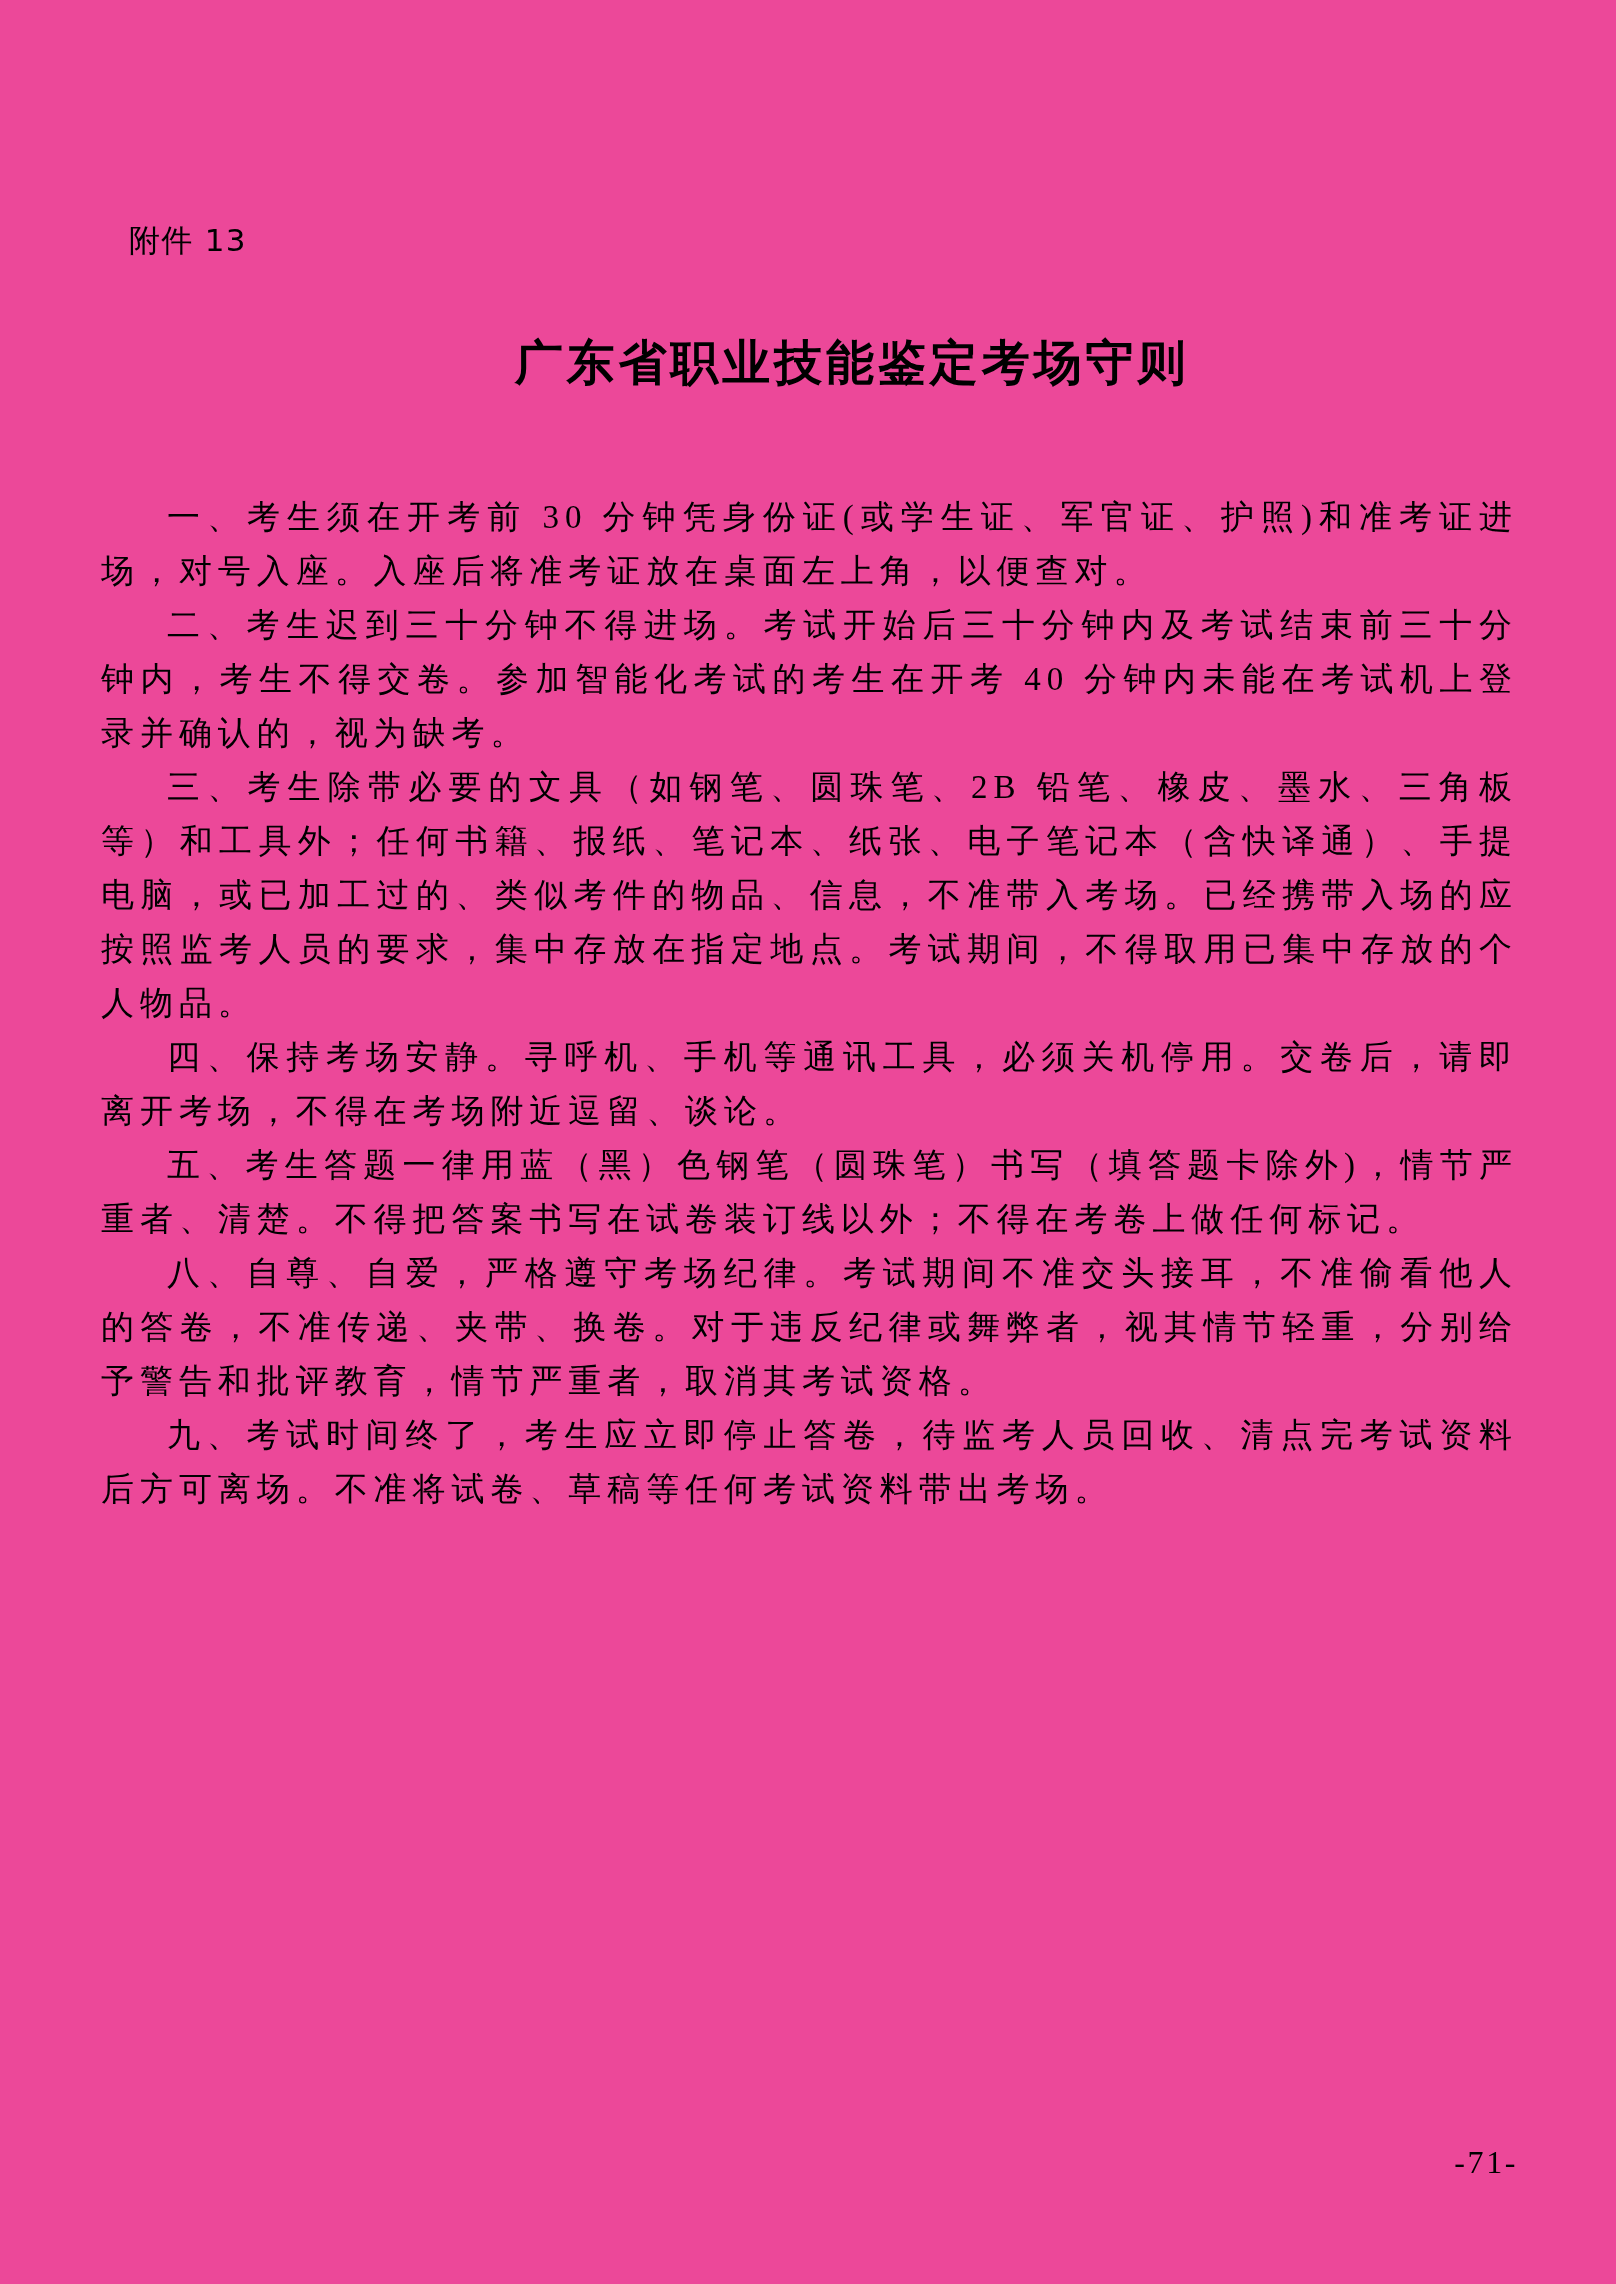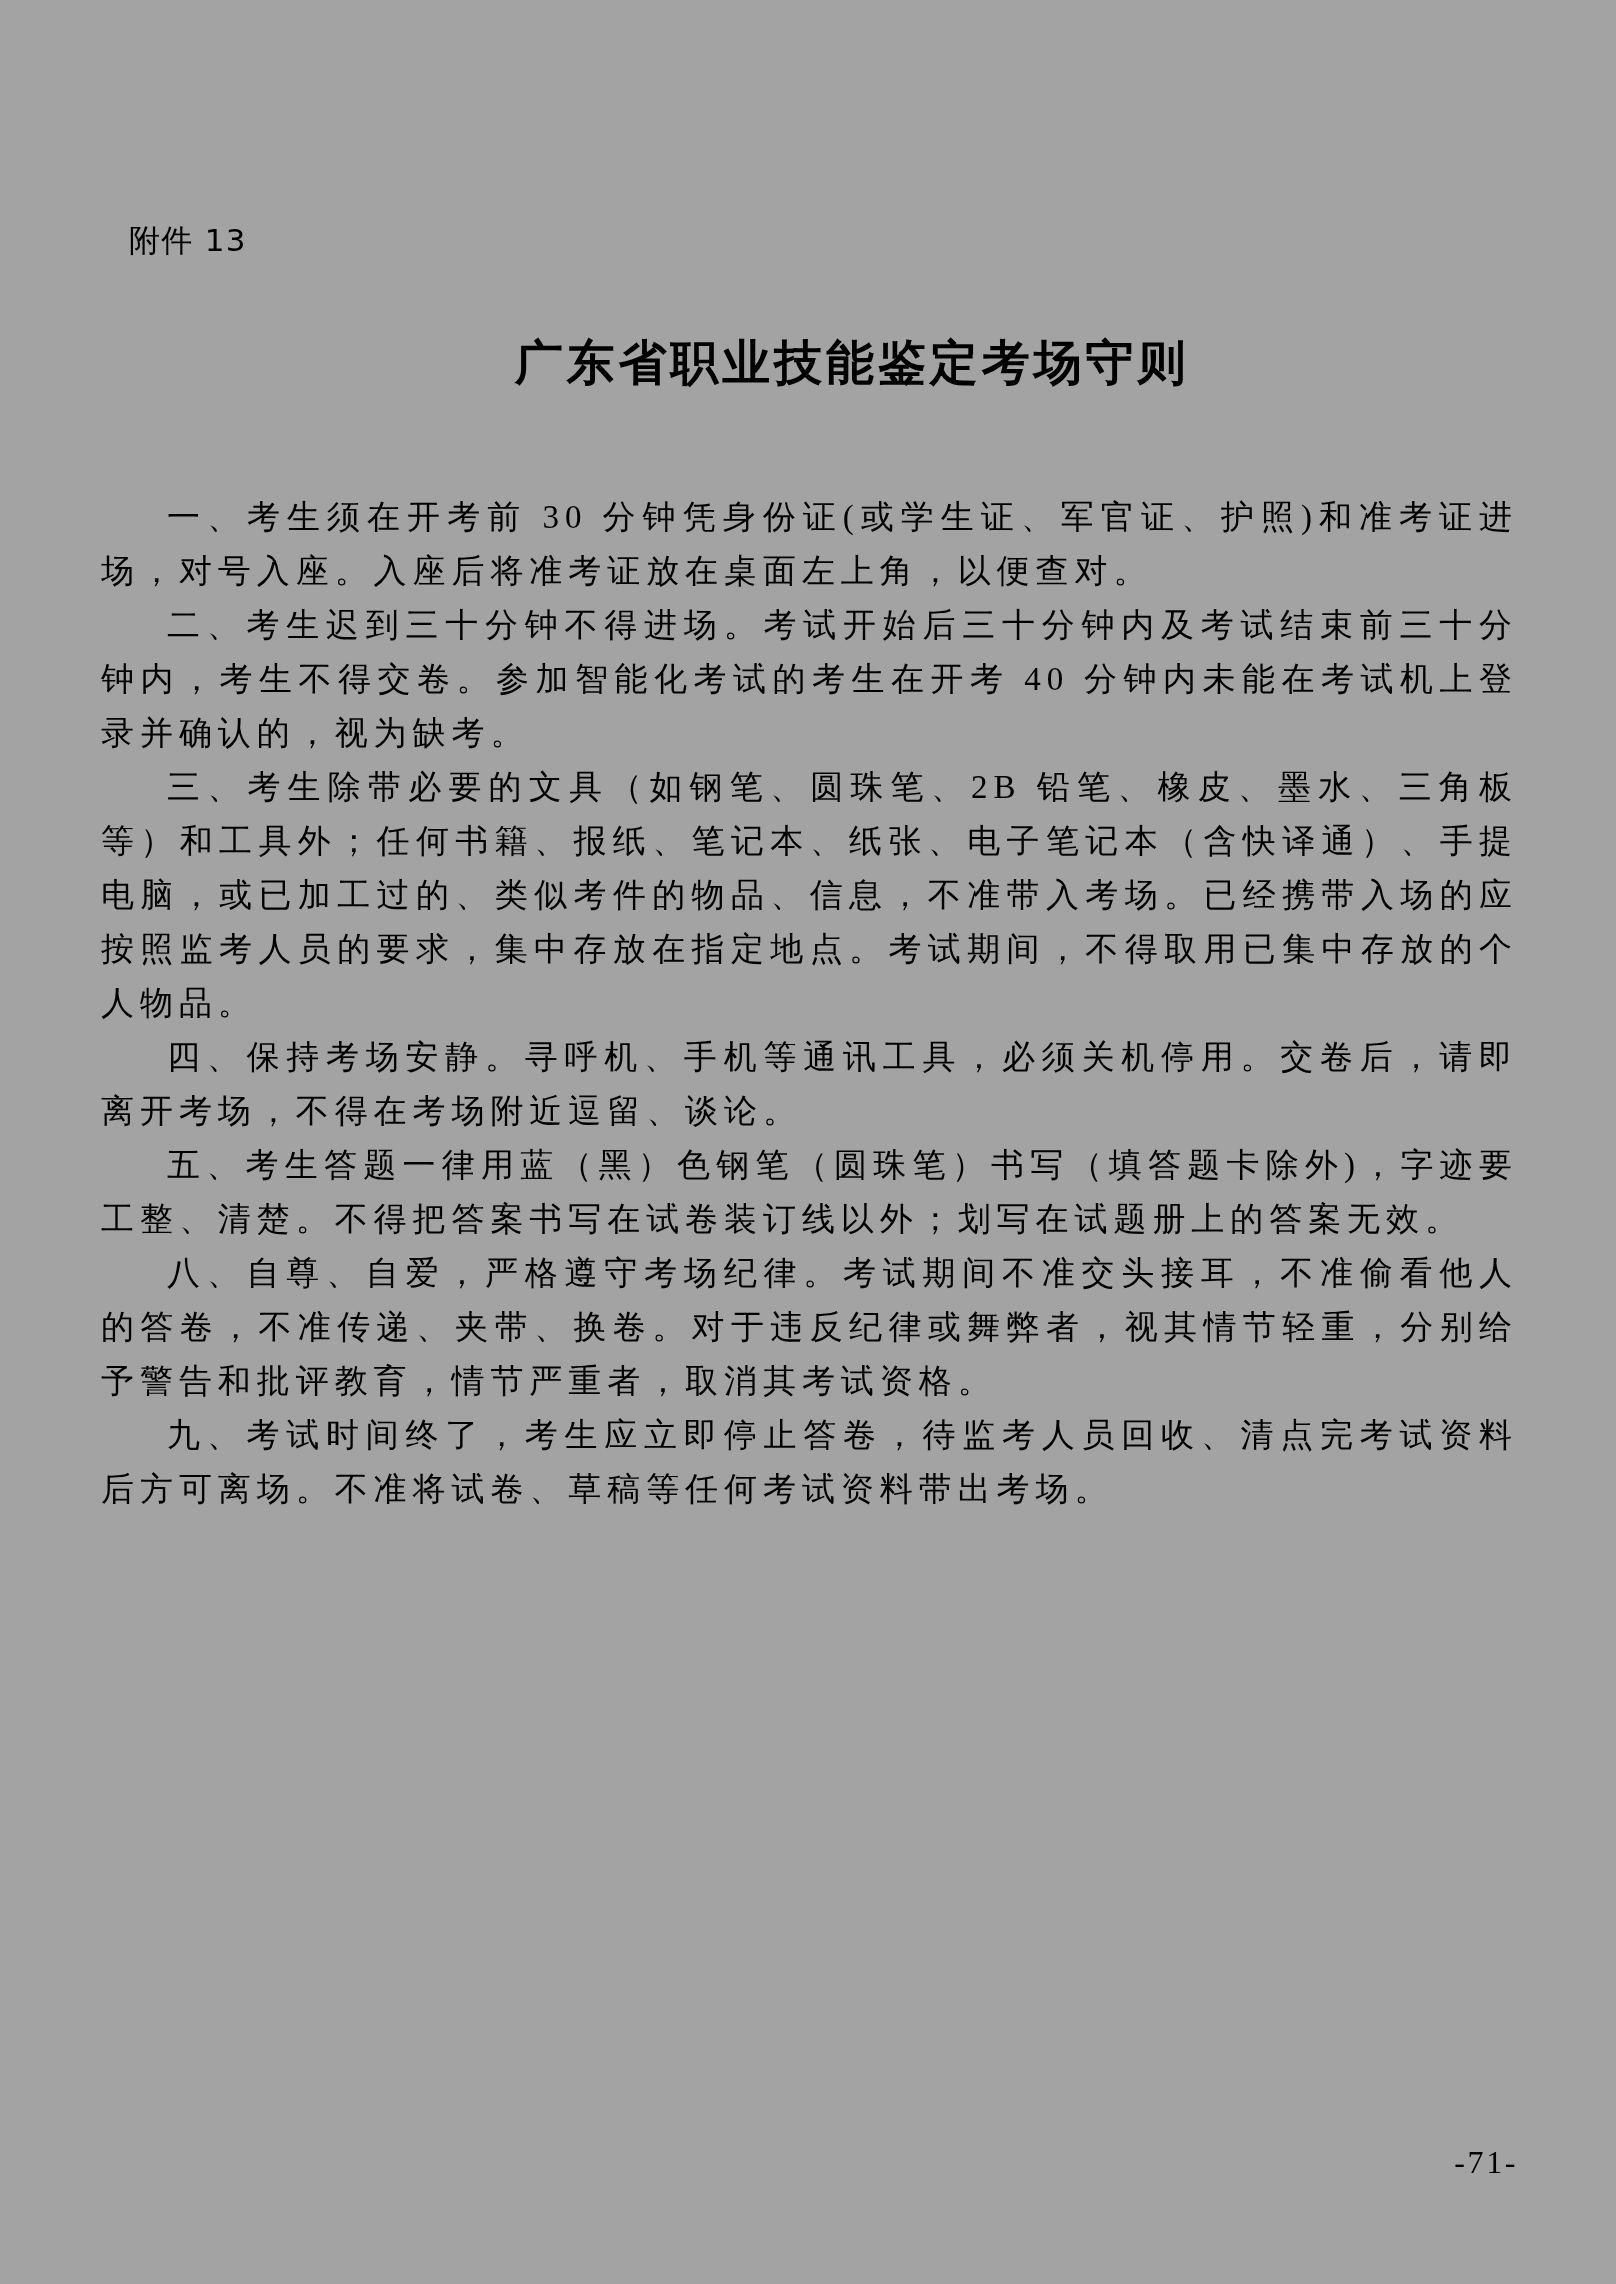--- a/index.html
+++ b/index.html
@@ -5,21 +5,21 @@
   html, body {
     margin: 0;
     padding: 0;
     background: #888;
   }
   .page {
     position: relative;
     width: 1616px;
     height: 2284px;
     margin: 0 auto;
-    background: #a3a3a3;
+    background: #ec4899;
     color: #000000;
     font-family: "Liberation Serif", "DejaVu Serif", serif;
     overflow: hidden;
   }
   .attachment-label {
     position: absolute;
     left: 129px;
     top: 220px;
     font-family: "DejaVu Sans", "Liberation Sans", sans-serif;
     font-size: 31px;
@@ -72,21 +72,21 @@
 
   <div class="attachment-label">附件 13</div>
 
   <h1 class="doc-title">广东省职业技能鉴定考场守则</h1>
 
   <div class="doc-body">
     <p>一、考生须在开考前 30 分钟凭身份证(或学生证、军官证、护照)和准考证进场，对号入座。入座后将准考证放在桌面左上角，以便查对。</p>
     <p>二、考生迟到三十分钟不得进场。考试开始后三十分钟内及考试结束前三十分钟内，考生不得交卷。参加智能化考试的考生在开考 40 分钟内未能在考试机上登录并确认的，视为缺考。</p>
     <p>三、考生除带必要的文具（如钢笔、圆珠笔、2B 铅笔、橡皮、墨水、三角板等）和工具外；任何书籍、报纸、笔记本、纸张、电子笔记本（含快译通）、手提电脑，或已加工过的、类似考件的物品、信息，不准带入考场。已经携带入场的应按照监考人员的要求，集中存放在指定地点。考试期间，不得取用已集中存放的个人物品。</p>
     <p>四、保持考场安静。寻呼机、手机等通讯工具，必须关机停用。交卷后，请即离开考场，不得在考场附近逗留、谈论。</p>
-    <p>五、考生答题一律用蓝（黑）色钢笔（圆珠笔）书写（填答题卡除外)，字迹要工整、清楚。不得把答案书写在试卷装订线以外；划写在试题册上的答案无效。</p>
+    <p>五、考生答题一律用蓝（黑）色钢笔（圆珠笔）书写（填答题卡除外)，情节严重者、清楚。不得把答案书写在试卷装订线以外；不得在考卷上做任何标记。</p>
     <p>八、自尊、自爱，严格遵守考场纪律。考试期间不准交头接耳，不准偷看他人的答卷，不准传递、夹带、换卷。对于违反纪律或舞弊者，视其情节轻重，分别给予警告和批评教育，情节严重者，取消其考试资格。</p>
     <p>九、考试时间终了，考生应立即停止答卷，待监考人员回收、清点完考试资料后方可离场。不准将试卷、草稿等任何考试资料带出考场。</p>
   </div>
 
   <div class="page-number">-71-</div>
 
 </div>
 
 
 </body></html>

